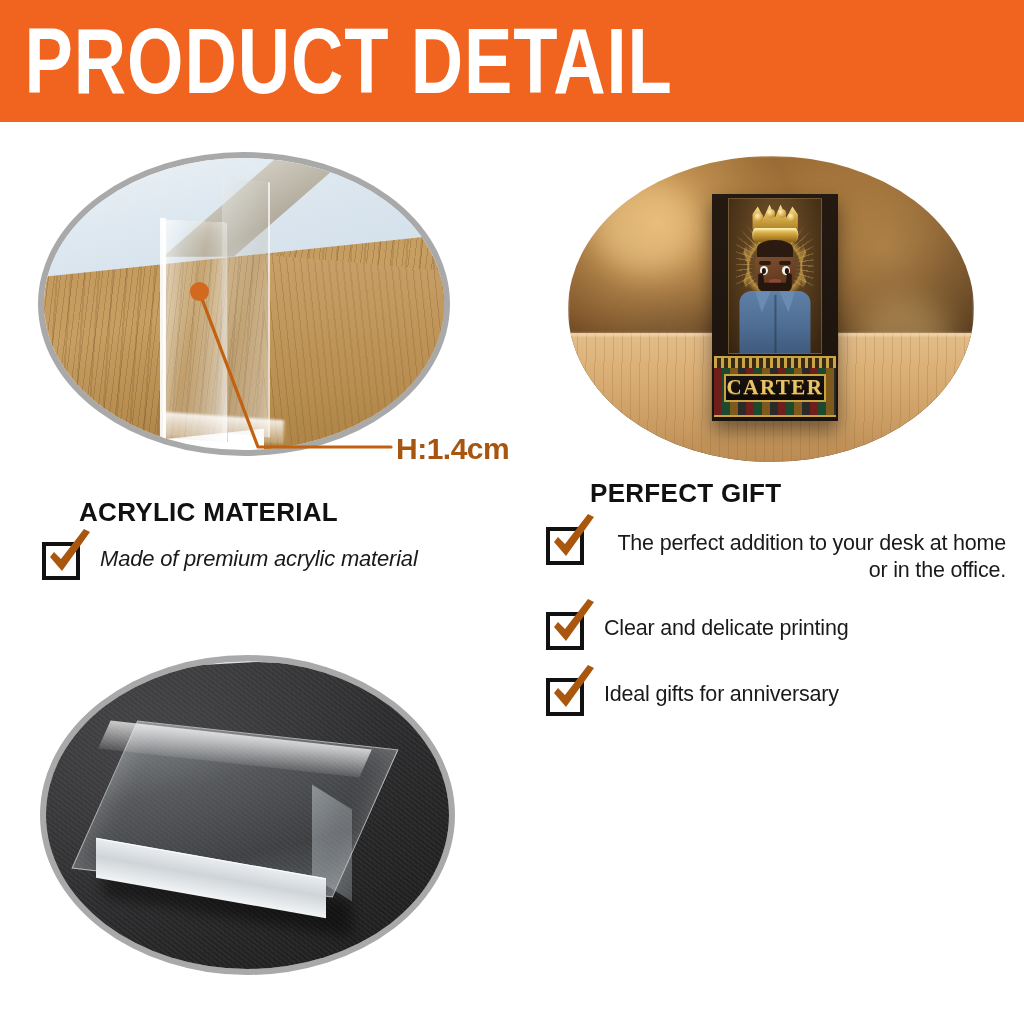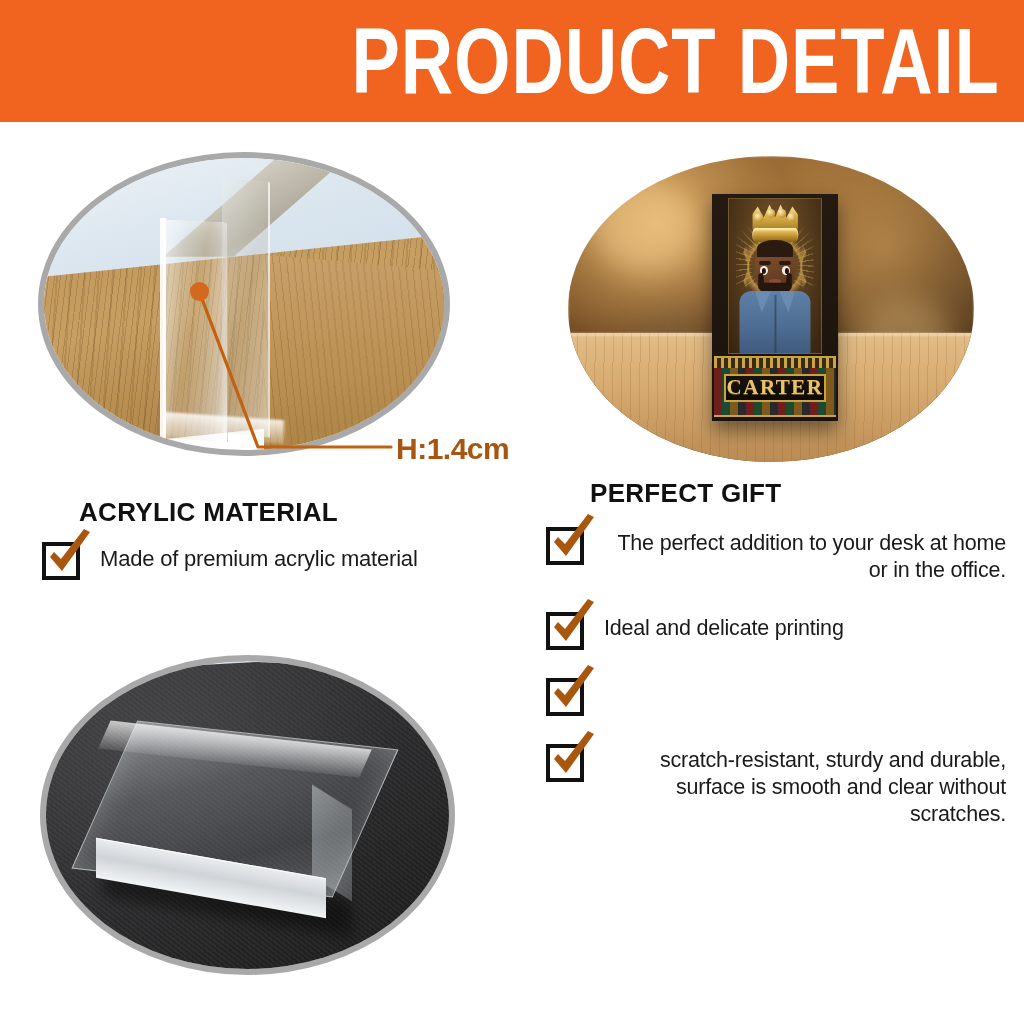--- a/index.html
+++ b/index.html
@@ -9,21 +9,21 @@
     background: #ffffff;
     font-family: "Liberation Sans", sans-serif;
     overflow: hidden;
   }
   .page { position: relative; width: 1024px; height: 1024px; background: #fff; }
 
   
   .banner {
     position: absolute; left: 0; top: 0; width: 1024px; height: 122px;
     background: #F0641F;
-    display: flex; align-items: center; justify-content: flex-end;
+    display: flex; align-items: center; justify-content: flex-start;
   }
   .banner-title {
     color: #ffffff;
     font-family: "Liberation Sans", sans-serif;
     font-weight: bold;
     font-size: 78px;
     letter-spacing: 1px;
     transform: scaleX(0.93) scaleY(1.18);
     transform-origin: center center;
     line-height: 1;
@@ -311,21 +311,21 @@
     font-family: "Liberation Sans", sans-serif;
     font-weight: bold;
     font-size: 26px;
     letter-spacing: 0.3px;
     white-space: nowrap;
   }
   #heading-acrylic-material { left: 38px; top: 497px; margin-left: 41px; }
   #heading-perfect-gift { left: 542px; top: 478px; margin-left: 48px; }
 
   .feature-list { position: absolute; }
-  #list-acrylic-material { left: 42px; top: 540px; width: 480px; }
+  #list-acrylic-material { left: 42px; top: 540px; width: 480px; font-style: italic; }
   #list-perfect-gift { left: 546px; top: 525px; width: 460px; text-align: right; }
 
   .feature-item { position: relative; display: flex; align-items: flex-start; }
   #list-perfect-gift .feature-item { margin-bottom: 26px; }
 
   .checkbox {
     position: relative; flex: 0 0 auto;
     width: 38px; height: 38px;
     border: 4px solid #111111;
     background: #ffffff;
@@ -465,32 +465,25 @@
         </svg>
       </span>
       <span class="feature-text">The perfect addition to your desk at home or in the office.</span>
     </div>
     <div class="feature-item">
       <span class="checkbox">
         <svg class="tick" viewBox="0 0 52 52" xmlns="http://www.w3.org/2000/svg">
           <path d="M7 28 L19 42 L47 3 L41 0 L18 30 L11 23 Z" fill="#A9570F"></path>
         </svg>
       </span>
-      <span class="feature-text">Ideal and delicate printing</span>
+      <span class="feature-text">Clear and delicate printing</span>
     </div>
     <div class="feature-item">
       <span class="checkbox">
         <svg class="tick" viewBox="0 0 52 52" xmlns="http://www.w3.org/2000/svg">
           <path d="M7 28 L19 42 L47 3 L41 0 L18 30 L11 23 Z" fill="#A9570F"></path>
         </svg>
       </span>
-    </div>
-    <div class="feature-item">
-      <span class="checkbox">
-        <svg class="tick" viewBox="0 0 52 52" xmlns="http://www.w3.org/2000/svg">
-          <path d="M7 28 L19 42 L47 3 L41 0 L18 30 L11 23 Z" fill="#A9570F"></path>
-        </svg>
-      </span>
-      <span class="feature-text">scratch-resistant, sturdy and durable, surface is smooth and clear without scratches.</span>
+      <span class="feature-text">Ideal gifts for anniversary</span>
     </div>
   </div>
 
 </div>
 
 </body></html>

